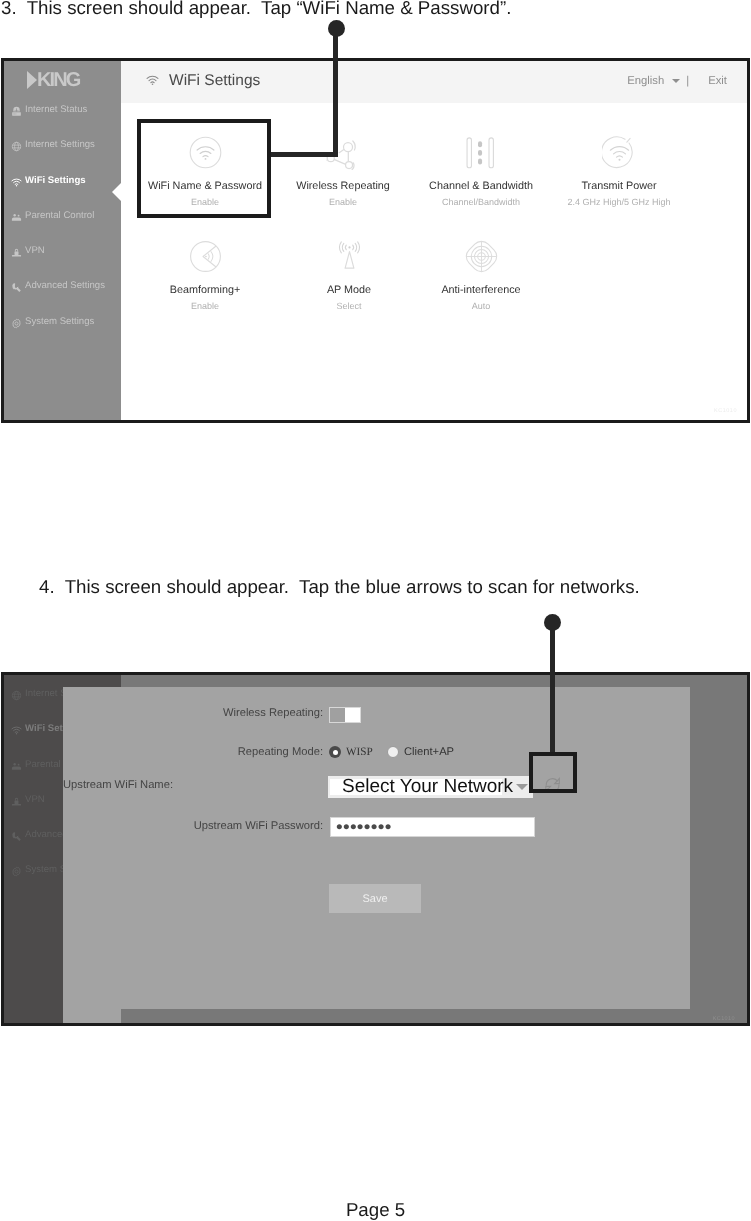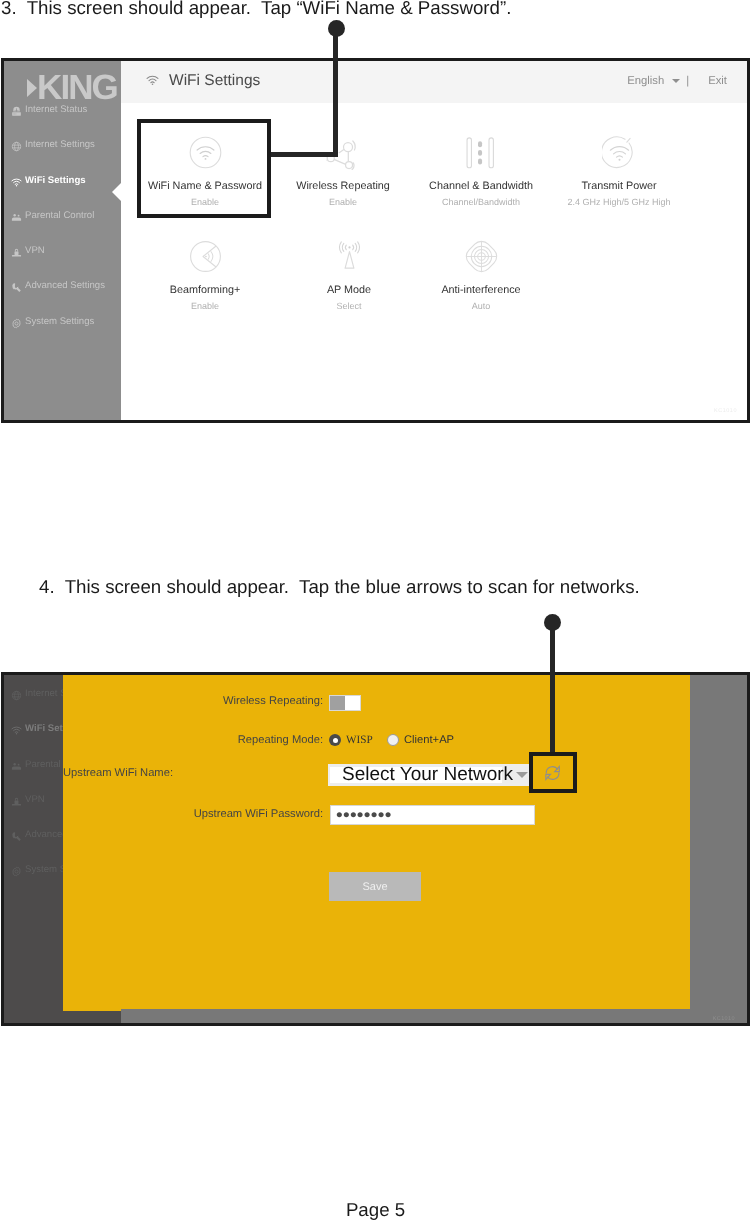--- a/index.html
+++ b/index.html
@@ -6,21 +6,21 @@
   body{width:751px;height:1221px;background:#fff;font-family:"Liberation Sans",sans-serif;position:relative;overflow:hidden;-webkit-font-smoothing:antialiased;text-rendering:geometricPrecision;}
   .step-text{position:absolute;font-size:18.7px;color:#1a1a1a;white-space:pre;}
 
   
   .shot{position:absolute;box-sizing:border-box;border:3px solid #1b1b1b;background:#fff;overflow:hidden;}
   #shot1{left:1px;top:58px;width:749px;height:365px;}
 
   .sidebar{position:absolute;left:0;top:0;width:117px;height:100%;background:#8d8d8d;}
   .logo{position:absolute;left:23px;top:9px;display:flex;align-items:baseline;}
   .logo-tri{width:0;height:0;border-left:10px solid #c9c9c9;border-top:9px solid transparent;border-bottom:9px solid transparent;align-self:center;margin-right:0px;}
-  .logo-text{font-size:35px;font-weight:bold;color:#c9c9c9;letter-spacing:-1.9px;line-height:1;align-self:center;}
+  .logo-text{font-size:20px;font-weight:bold;color:#c9c9c9;letter-spacing:-1.9px;line-height:1;align-self:center;}
 
   .nav{position:absolute;left:0;top:43px;width:100%;}
   .nav-item{position:relative;height:35.3px;display:flex;padding-left:7px;box-sizing:border-box;}
   .nav-ico{width:11px;height:11px;margin-right:3px;display:block;flex:0 0 auto;color:#c6c6c6;}
   .nav-label{font-size:9.6px;color:#c6c6c6;white-space:nowrap;}
   .nav-item.active .nav-label{color:#fff;font-weight:bold;}
   .nav-item.active .nav-ico{color:#ffffff;}
   .nav-arrow{position:absolute;right:0;top:50%;transform:translateY(-50%);width:0;height:0;border-right:9px solid #ffffff;border-top:9px solid transparent;border-bottom:9px solid transparent;}
 
   .topbar{position:absolute;left:117px;top:0;right:0;height:42px;background:#f4f4f4;}
@@ -46,21 +46,21 @@
   
   #shot2{left:1px;top:672px;width:749px;height:354px;}
   .s2-bg{position:absolute;inset:0;background:#787878;}
   .s2-sidebar{position:absolute;left:0;top:0;width:117px;height:100%;background:#4d4b4b;}
   
   .s2-nav .nav-label{color:#5f5f5f;}
   .s2-nav .nav-ico{color:#5f5f5f;}
   .s2-nav .nav-item.active .nav-ico{color:#6b6b6b;}
   .s2-nav .nav-item.active .nav-label{color:#7c7c7c;font-weight:bold;}
   .s2-bottombar{position:absolute;left:117px;bottom:0;right:0;height:14px;background:#787878;z-index:5;}
-  .modal{position:absolute;left:59px;top:0px;width:627px;height:336px;background:#eab308;}
+  .modal{position:absolute;left:59px;top:12px;width:627px;height:336px;background:#a3a3a3;}
   .frow{position:absolute;display:flex;align-items:center;}
   .flabel{font-size:11.2px;color:#444;text-align:right;white-space:nowrap;}
   .toggle{width:32px;height:16px;background:#fff;border:1px solid #d8d8d8;box-sizing:border-box;position:relative;}
   .toggle-knob{position:absolute;left:0;top:0;width:15px;height:14px;background:#a0a0a0;}
   .radio{width:12px;height:12px;border-radius:50%;border:1px solid #9a9a9a;box-sizing:border-box;display:inline-block;position:relative;background:#f0f0f0;}
   .radio.on{border:none;background:#4a4a4a;}
   .radio.on:after{content:"";position:absolute;left:3.5px;top:3.5px;width:5px;height:5px;border-radius:50%;background:#fff;}
   .radio-label{font-size:11.2px;color:#333;margin-left:5px;}
   .select{width:205px;height:22px;background:#ededed;box-sizing:border-box;position:relative;display:flex;align-items:center;}
   .select:before{content:"";position:absolute;left:2px;top:3px;width:172px;height:16px;background:#fff;}

